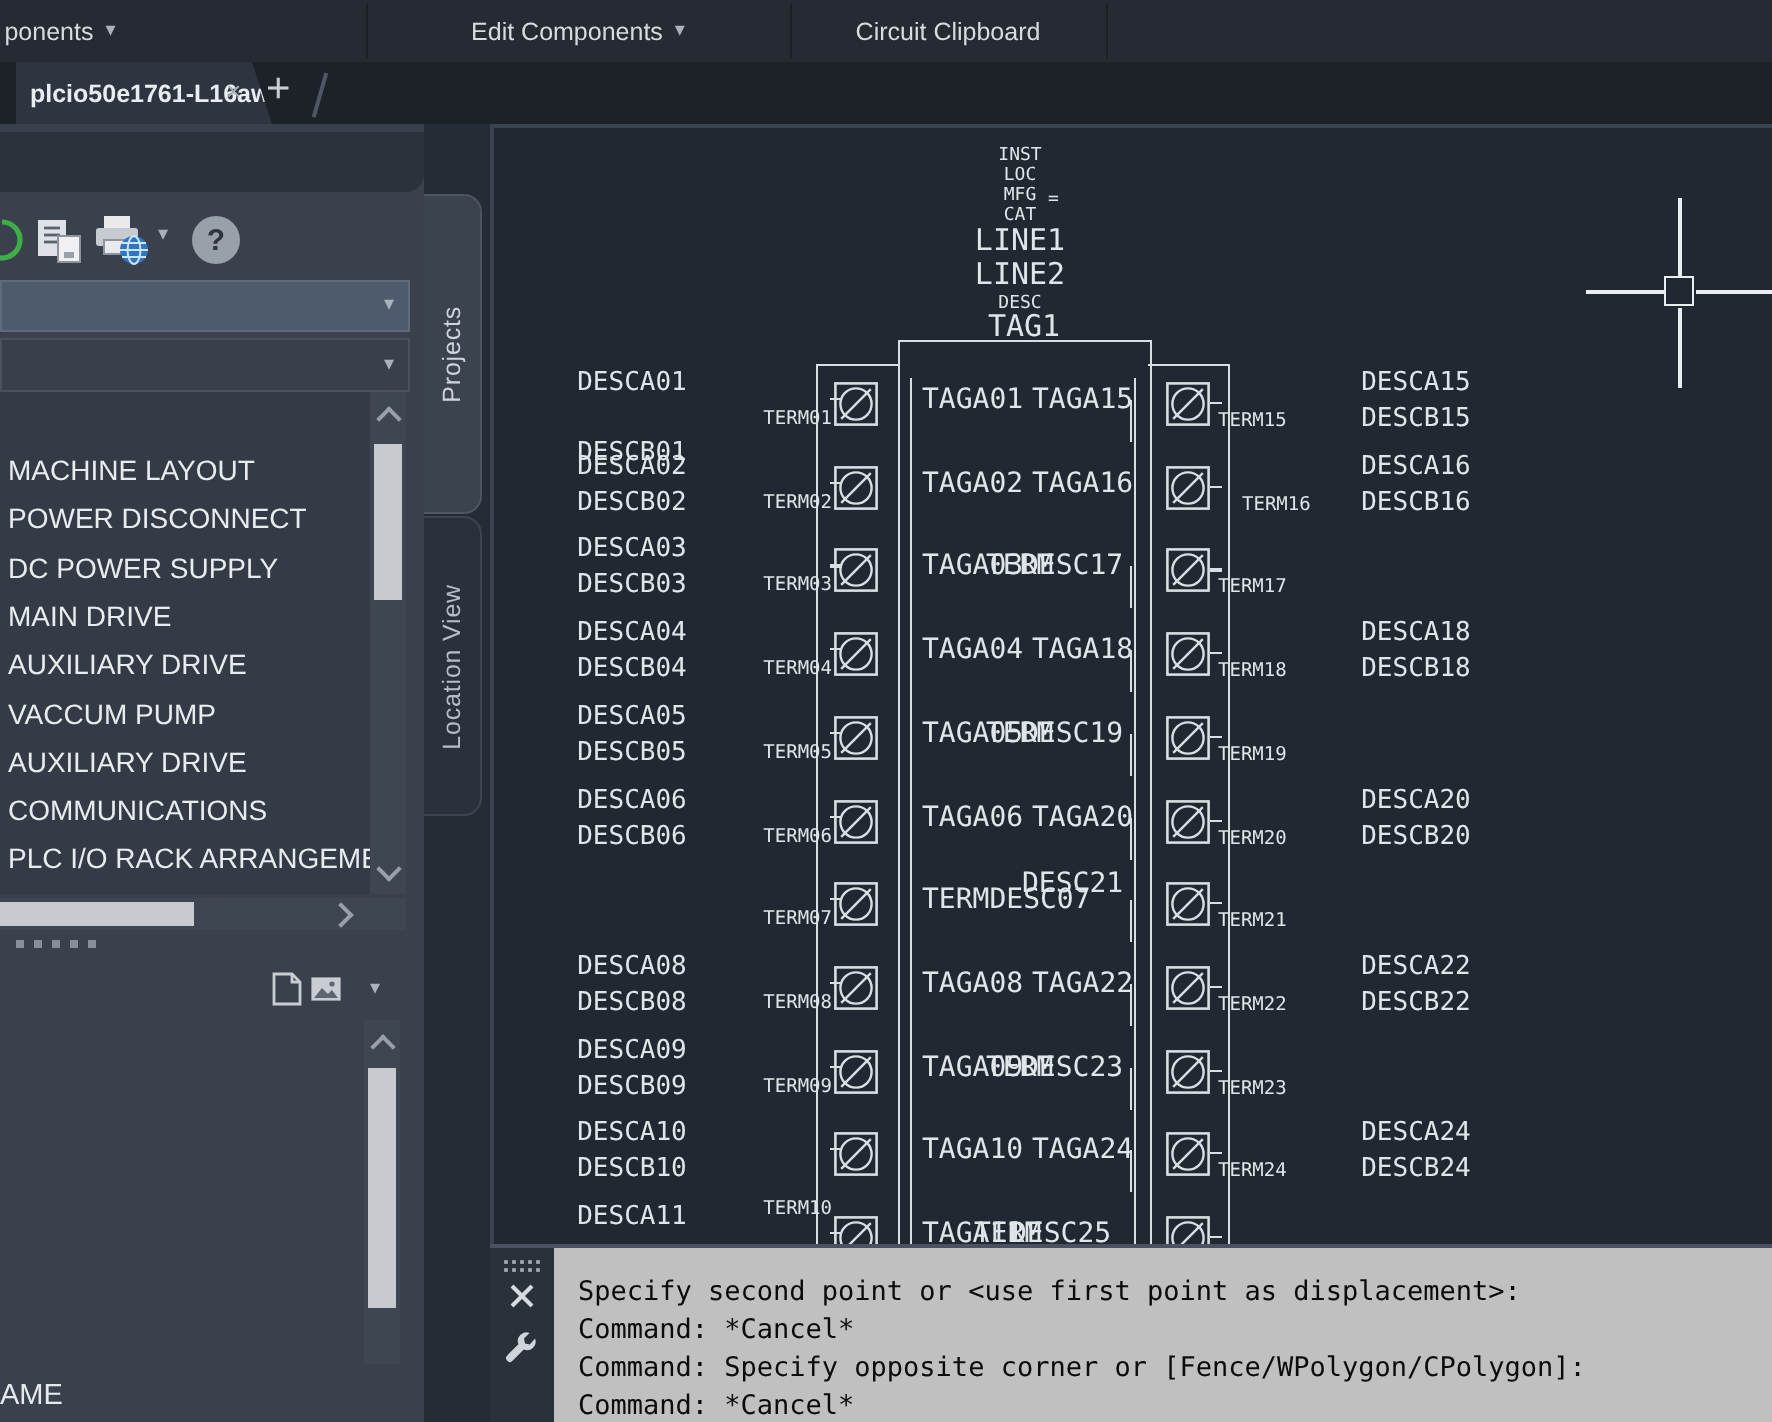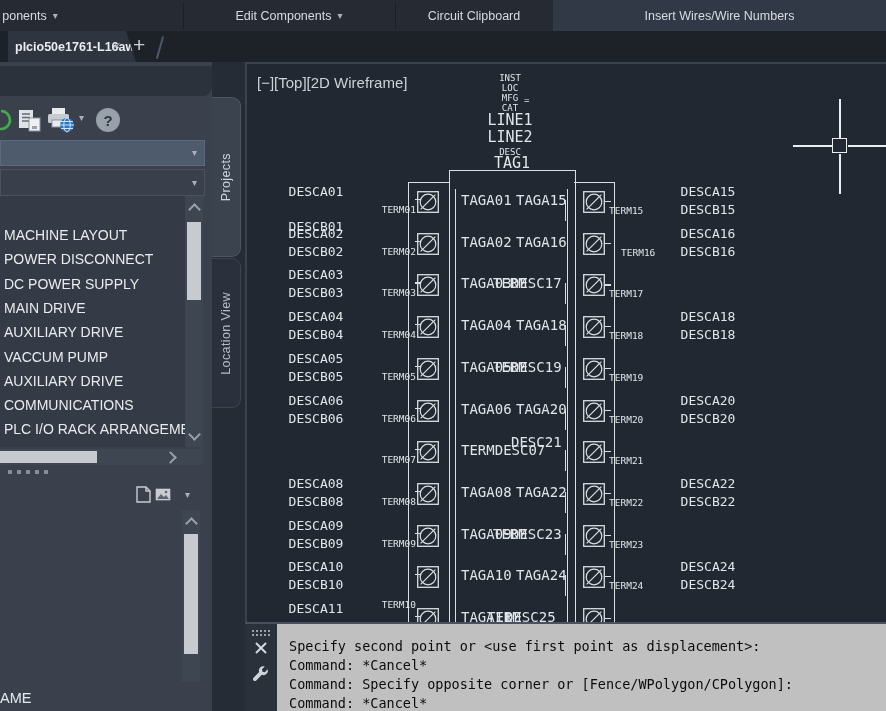--- a/index.html
+++ b/index.html
@@ -83,23 +83,20 @@
     <div class="rib-div" style="left:183px;"></div>
     <div class="rib-panel" style="left:183px;width:212px;">
       <span>Edit Components</span>
       <span class="caret">▾</span>
     </div>
     <div class="rib-div" style="left:395px;"></div>
     <div class="rib-panel" style="left:395px;width:158px;">
       <span>Circuit Clipboard</span>
     </div>
     <div class="rib-div" style="left:553px;"></div>
-    <div class="rib-panel" style="left:553px;width:333px;background:#323946;">
-      <span>Insert Wires/Wire Numbers</span>
-    </div>
   </div>
 
   <div id="tabbar" class="abs">
     <div id="filetab">
       <span class="lbl">plcio50e1761-L16awa*</span>
     </div>
     <span id="tab-close">×</span>
     <span id="newtab">+</span>
   </div>
   <div id="tabslash" class="abs"></div>
@@ -187,21 +184,20 @@
   <div id="ame" class="abs">AME</div>
 
   <div id="vtab-projects" class="vtab">
     <span>Projects</span>
   </div>
   <div id="vtab-location" class="vtab">
     <span>Location View</span>
   </div>
 
   <div id="canvas" class="abs">
-    <div id="vp-label" class="abs" style="font-family:'Liberation Sans',sans-serif;">[−][Top][2D Wireframe]</div>
 
     <div class="cad f9s ctr" style="left:263px;top:10px;">INST</div>
     <div class="cad f9s ctr" style="left:263px;top:20px;">LOC</div>
     <div class="cad f9s ctr" style="left:263px;top:30px;">MFG</div>
     <div class="cad f9s" style="left:277px;top:32px;">=</div>
     <div class="cad f9s ctr" style="left:263px;top:40px;">CAT</div>
     <div class="cad f15 ctr" style="left:263px;top:49px;">LINE1</div>
     <div class="cad f15 ctr" style="left:263px;top:66px;">LINE2</div>
     <div class="cad f9s ctr" style="left:263px;top:84px;">DESC</div>
     <div class="cad f15 ctr" style="left:265px;top:92px;">TAG1</div>

